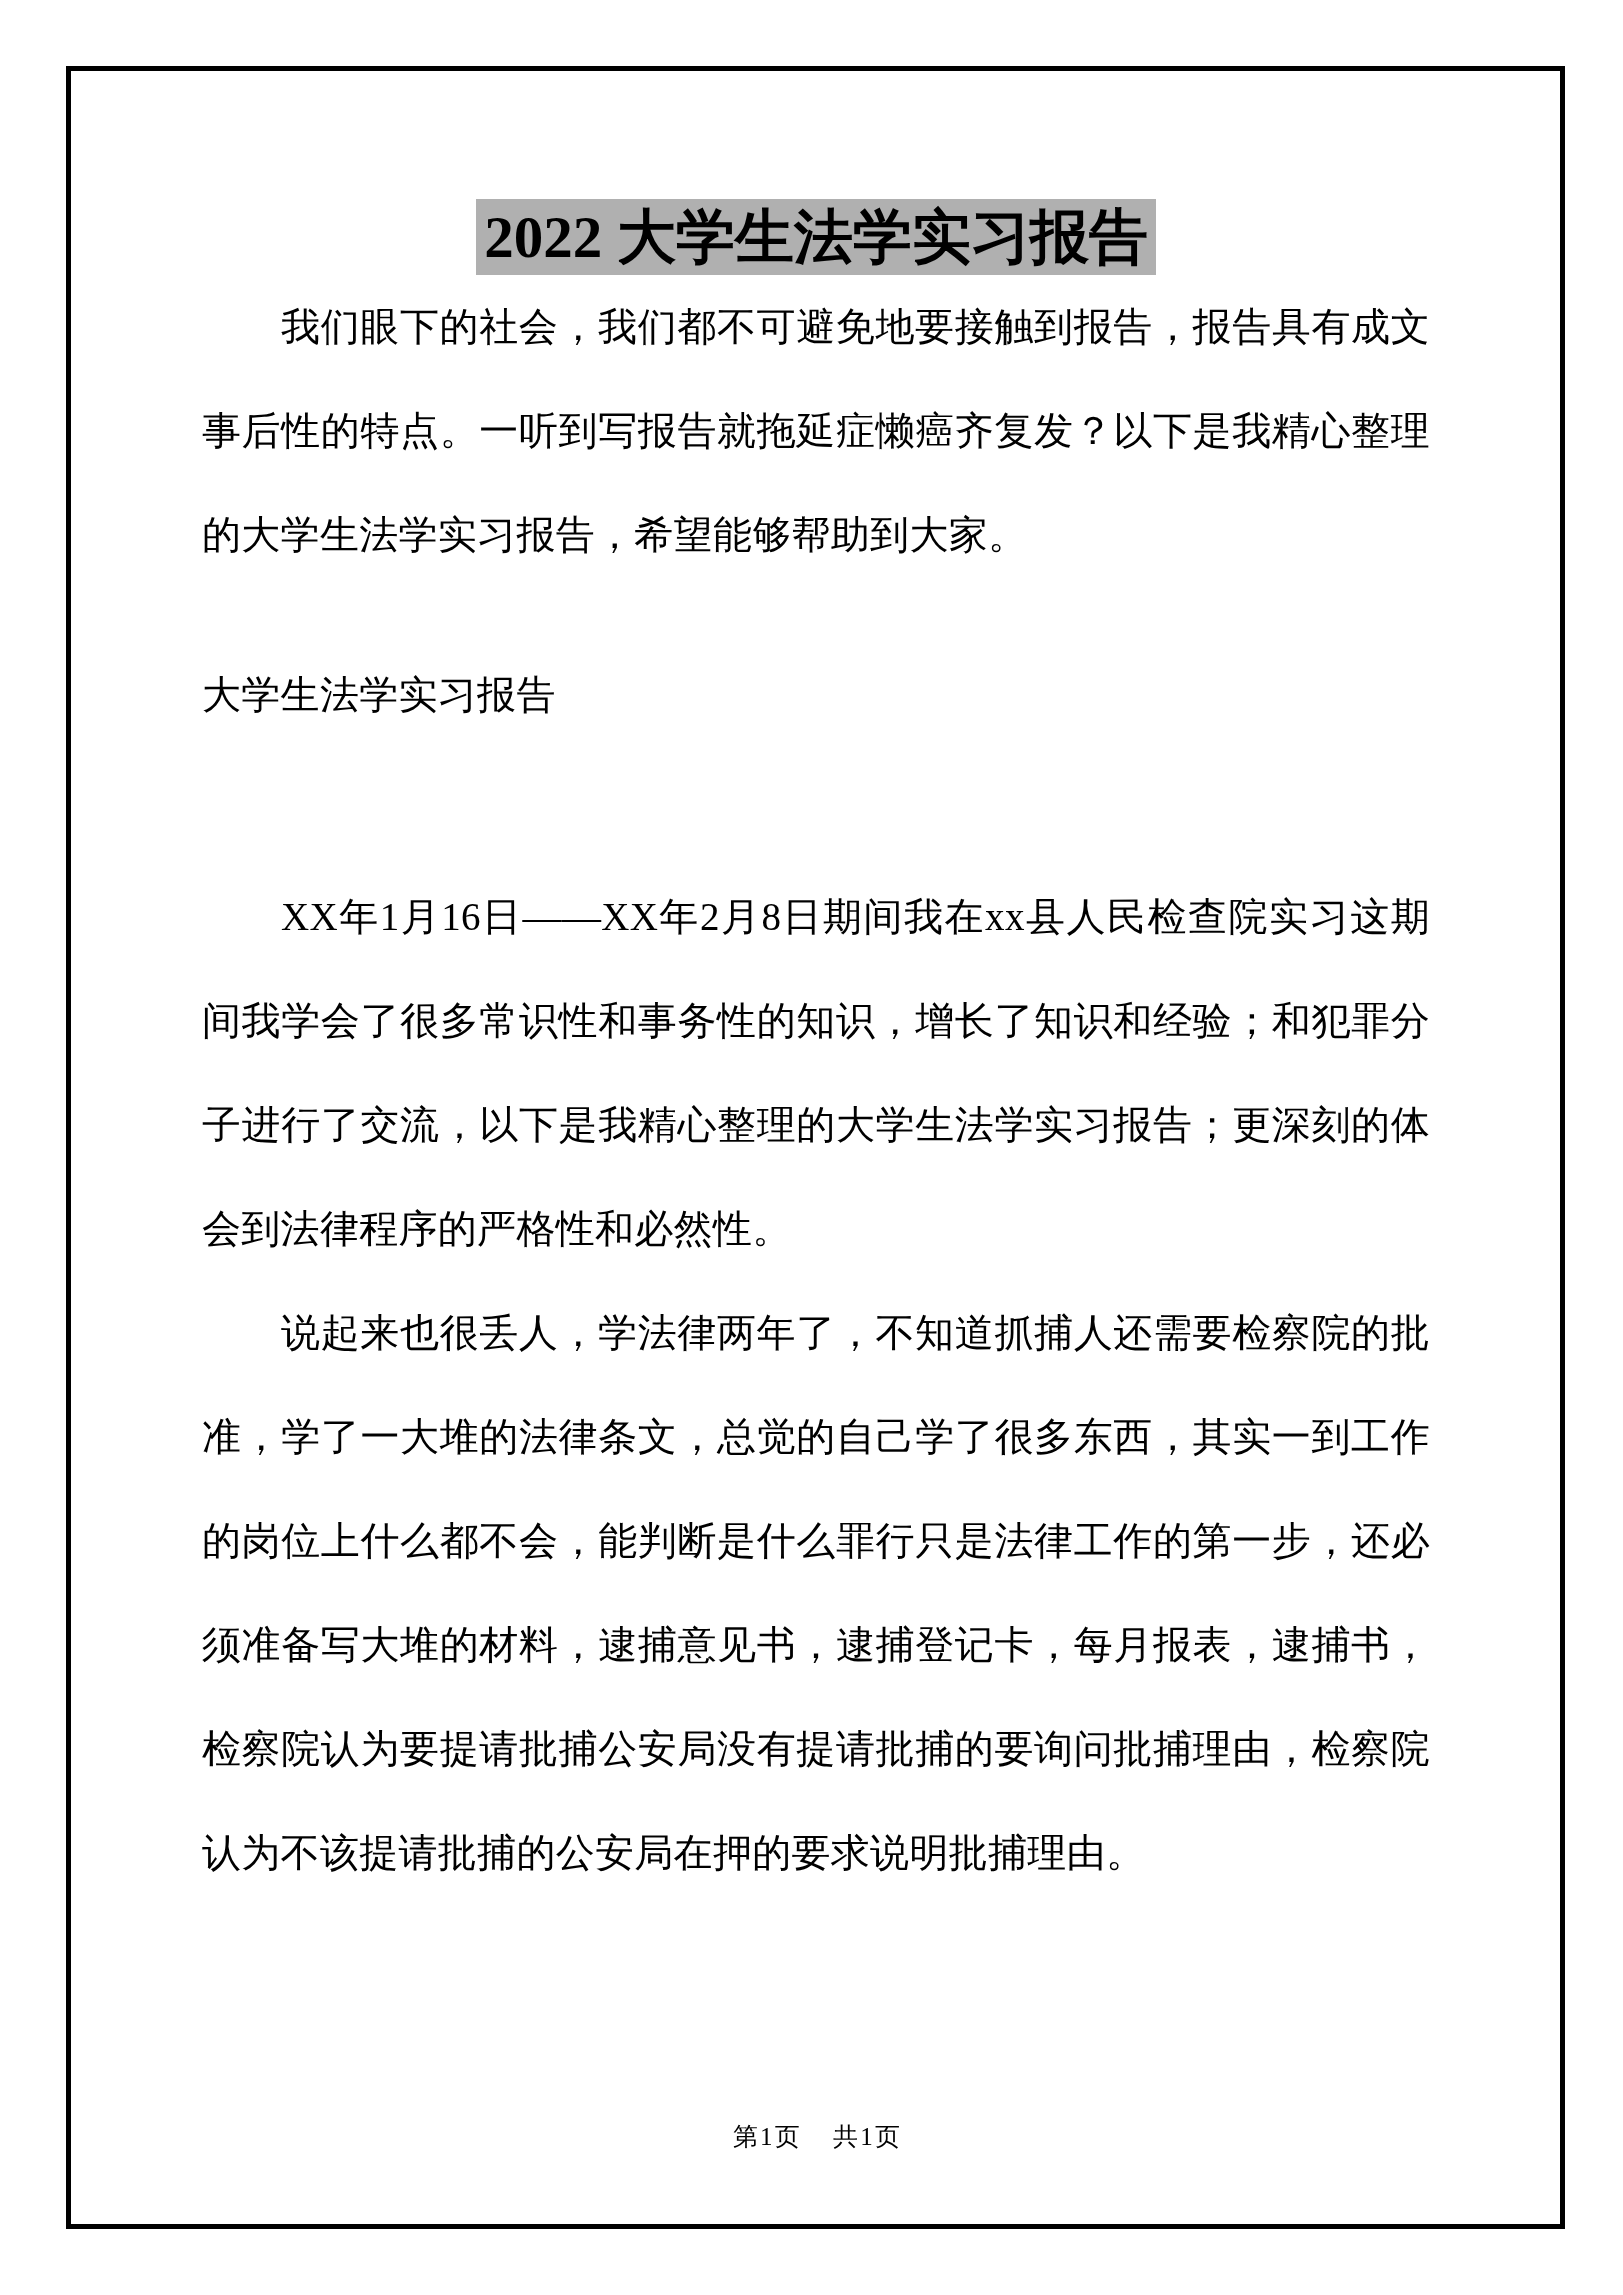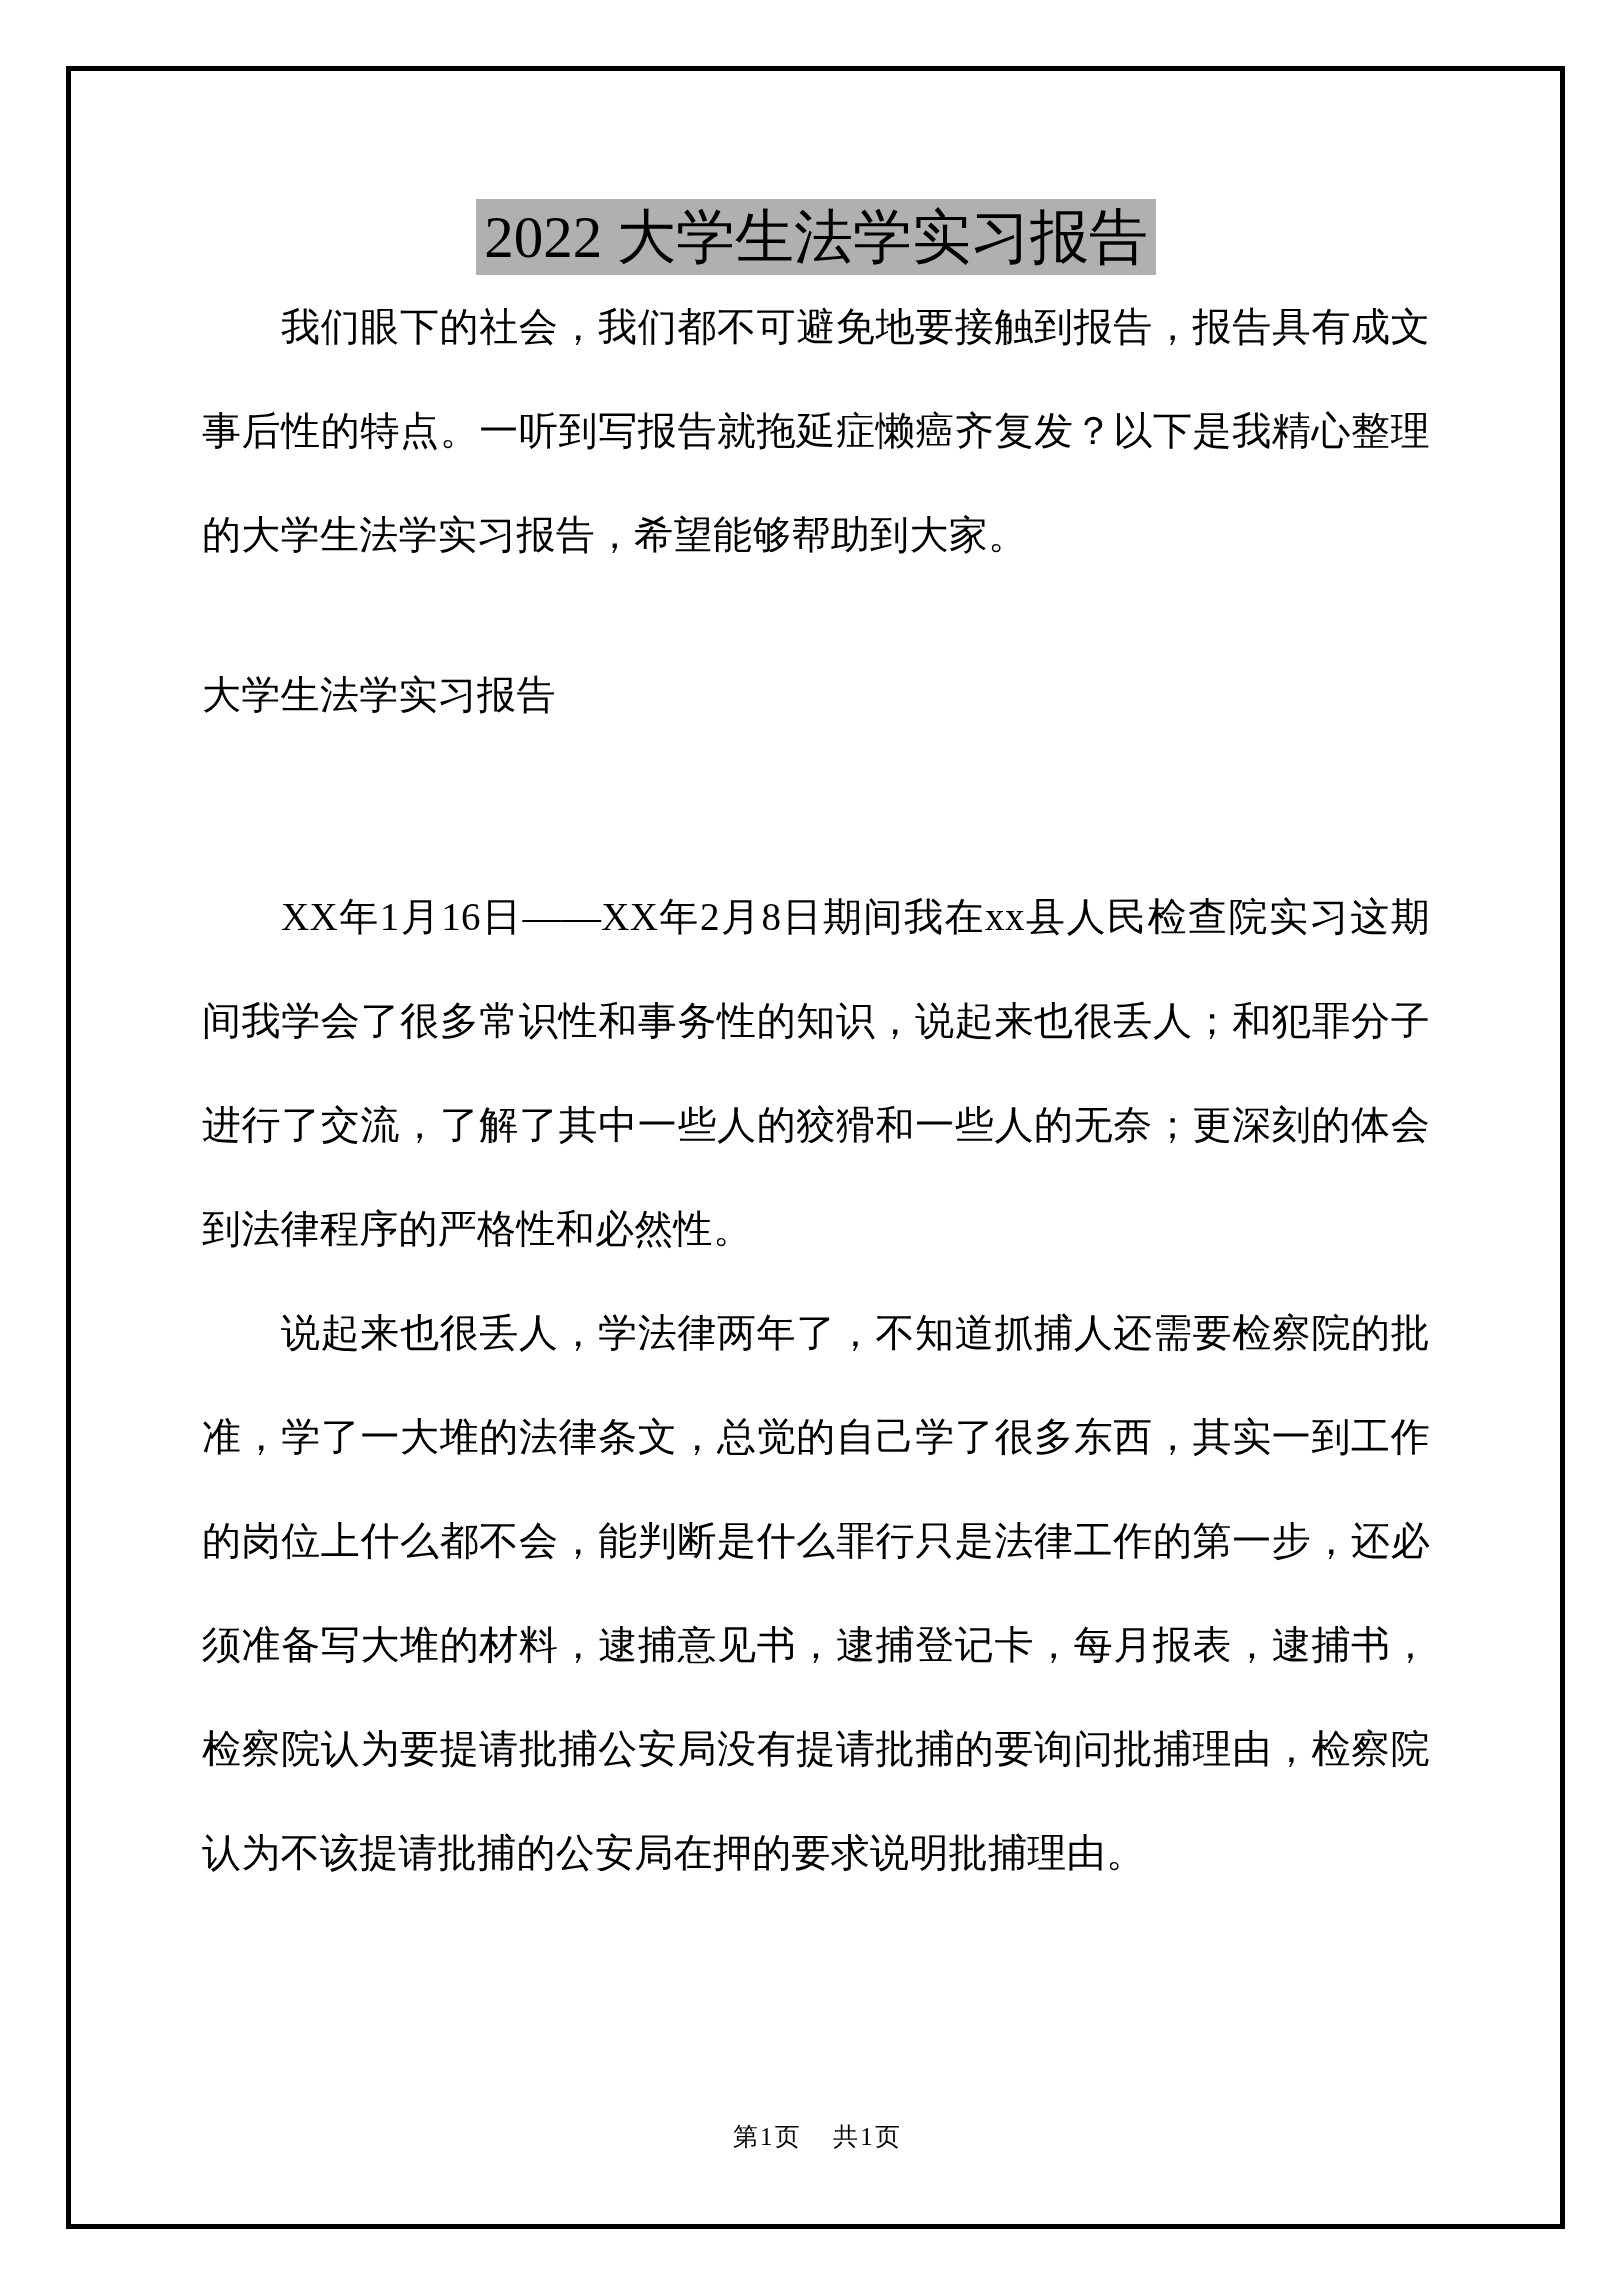--- a/index.html
+++ b/index.html
@@ -27,21 +27,21 @@
     padding: 128px 130px 0 131px;
   }
   .title-wrap {
     text-align: center;
   }
   .title-highlight {
     display: inline-block;
     background: #b0b0b0;
     font-size: 59px;
     line-height: 76px;
-    font-weight: normal;
+    font-weight: bold;
     padding: 0 7.9px;
     white-space: nowrap;
   }
   .doc-text {
     width: 1228px;
     font-size: 39px;
     line-height: 104px;
     text-align: justify;
     text-justify: inter-ideograph;
     letter-spacing: 0.3px;
@@ -79,21 +79,21 @@
       <span class="title-highlight">2022 大学生法学实习报告</span>
     </div>
 
     <div class="doc-text para">我们眼下的社会，我们都不可避免地要接触到报告，报告具有成文事后性的特点。一听到写报告就拖延症懒癌齐复发？以下是我精心整理的大学生法学实习报告，希望能够帮助到大家。</div>
 
     <div class="doc-text subtitle">大学生法学实习报告</div>
 
     <div class="para-gap"></div>
 
 
-    <div class="doc-text para">XX年1月16日——XX年2月8日期间我在xx县人民检查院实习这期间我学会了很多常识性和事务性的知识，说起来也很丢人；和犯罪分子进行了交流，了解了其中一些人的狡猾和一些人的无奈；更深刻的体会到法律程序的严格性和必然性。</div>
+    <div class="doc-text para">XX年1月16日——XX年2月8日期间我在xx县人民检查院实习这期间我学会了很多常识性和事务性的知识，增长了知识和经验；和犯罪分子进行了交流，以下是我精心整理的大学生法学实习报告；更深刻的体会到法律程序的严格性和必然性。</div>
 
     <div class="doc-text para">说起来也很丢人，学法律两年了，不知道抓捕人还需要检察院的批准，学了一大堆的法律条文，总觉的自己学了很多东西，其实一到工作的岗位上什么都不会，能判断是什么罪行只是法律工作的第一步，还必须准备写大堆的材料，逮捕意见书，逮捕登记卡，每月报表，逮捕书，检察院认为要提请批捕公安局没有提请批捕的要询问批捕理由，检察院认为不该提请批捕的公安局在押的要求说明批捕理由。</div>
 
   </div>
 
   <div class="page-footer">
     <span class="page-number">第1页</span><span class="page-total">共1页</span>
   </div>
 </div>
 

